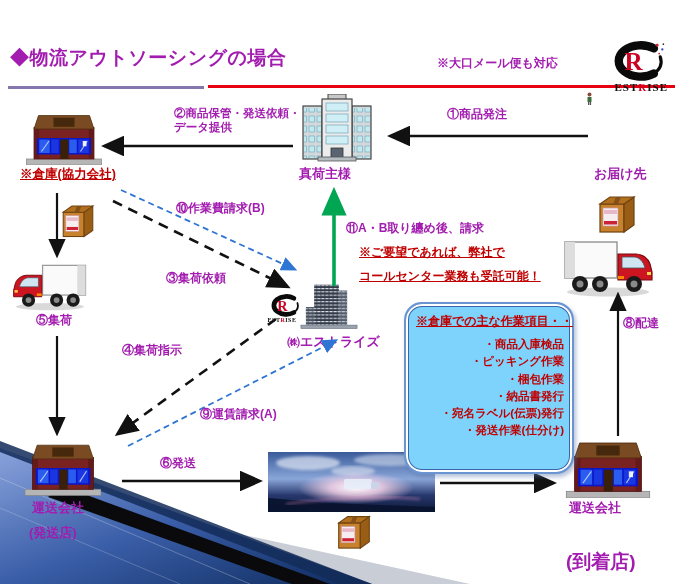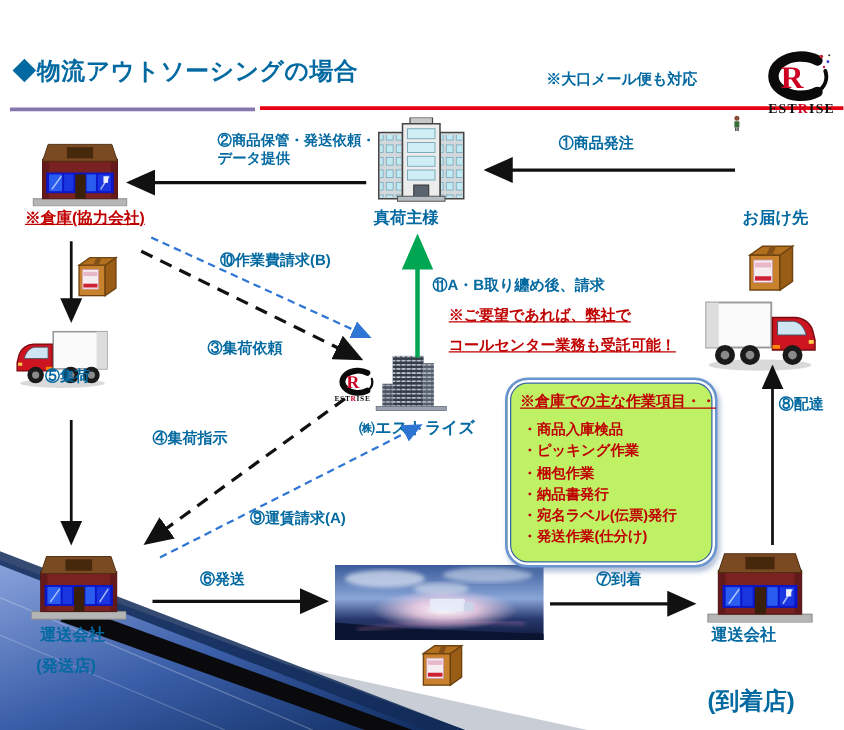--- a/index.html
+++ b/index.html
@@ -1,34 +1,34 @@
 <!DOCTYPE html>
 <html><head>
 <meta charset="utf-8">
 <style>
   html,body{margin:0;padding:0;background:#fff;}
   #slide{
     position:relative;width:675px;height:584px;background:#fff;overflow:hidden;
     font-family:"Liberation Sans",sans-serif;color:#000;
   }
   .abs{position:absolute;}
-  .lbl{position:absolute;font-weight:bold;font-size:12px;color:#0369a1;white-space:nowrap;line-height:1.25;}
+  .lbl{position:absolute;font-weight:bold;font-size:12px;color:#a21caf;white-space:nowrap;line-height:1.25;}
   .red-u{color:#c00000;text-decoration:underline;margin-left:16px;}
   .pre{white-space:pre-line;}
   #title{left:10px;top:46px;font-size:19px;letter-spacing:.5px;}
   #mail-note{left:437px;top:56px;font-size:12px;}
   .rule{position:absolute;height:3px;}
   #rule-purple{left:8px;top:86px;width:196px;background:#8577ad;}
   #rule-red{left:208px;top:85px;width:467px;background:#e60012;}
   
   #workbox{
-    position:absolute;left:404px;top:302px;width:170px;height:152px;
-    border:2px solid #6a95d2;border-radius:18px;background:#bef264;
+    position:absolute;left:404px;top:302px;width:170px;height:172px;
+    border:2px solid #6a95d2;border-radius:18px;background:#7dd3fc;
     box-shadow:2px 3px 4px rgba(90,120,170,.45), inset 0 0 0 2px #fff, inset 0 0 0 3px #3b66a8;
-    padding:9px 8px 6px 10px;box-sizing:border-box;
+    padding:9px 8px 6px 10px;box-sizing:border-box;text-align:right;
   }
   #workbox .wtitle{font-size:12px;font-weight:bold;color:#c00000;text-decoration:underline;margin-bottom:6px;white-space:nowrap;}
   #workbox .witems{font-size:11.5px;font-weight:bold;color:#c00000;line-height:1.5;padding-left:2px;}
   
   .logo-text{font-family:"Liberation Serif",serif;font-weight:bold;letter-spacing:1px;color:#111;}
   .logo-text .r-red{color:#cc0022;}
   #logo-main .logo-text{font-size:11px;margin-top:-3px;text-align:right;}
   #logo-mini .logo-text{font-size:6px;margin-top:-2px;text-align:center;letter-spacing:.5px;}
   svg{display:block;}
 </style>
@@ -193,21 +193,21 @@
       <rect x="85" y="36" width="4" height="3" fill="#ffd24a"></rect>
       <rect x="56" y="40" width="6" height="3" fill="#ff8800"></rect>
       <circle cx="18" cy="48" r="8" fill="#1a1a1a"></circle>
         <circle cx="18" cy="48" r="3.5" fill="#8a8a8a"></circle>
       <circle cx="38" cy="48" r="8" fill="#1a1a1a"></circle>
         <circle cx="38" cy="48" r="3.5" fill="#8a8a8a"></circle>
       <circle cx="72" cy="48" r="8" fill="#1a1a1a"></circle>
         <circle cx="72" cy="48" r="3.5" fill="#8a8a8a"></circle>
     </g>
   </svg>
-  <div class="lbl" style="left:36px;top:294px;">⑤集荷</div>
+  <div class="lbl" style="left:36px;top:313px;">⑤集荷</div>
 
   <svg class="abs" style="left:562px;top:236px;" width="92" height="62" viewBox="0 0 92 62">
     <ellipse cx="46" cy="56" rx="41" ry="4.5" fill="#000" opacity="0.15"></ellipse>
     <rect x="3" y="6" width="52" height="36" fill="#fafafa" stroke="#999" stroke-width="1.5"></rect>
     <rect x="3" y="6" width="10" height="36" fill="#ddd"></rect>
     <path d="M56 18 h18 c6 0 12 4 14 10 l2 8 v8 h-34 z" fill="#cc1520" stroke="#7a0a10" stroke-width="1.2"></path>
     <path d="M60 21 h12 c4 0 8 3 10 8 l1 3 h-23 z" fill="#cfe6f2" stroke="#456" stroke-width="0.8"></path>
     <rect x="85" y="36" width="4" height="3" fill="#ffd24a"></rect>
     <rect x="56" y="40" width="6" height="3" fill="#ff8800"></rect>
     <circle cx="18" cy="48" r="8" fill="#1a1a1a"></circle>

